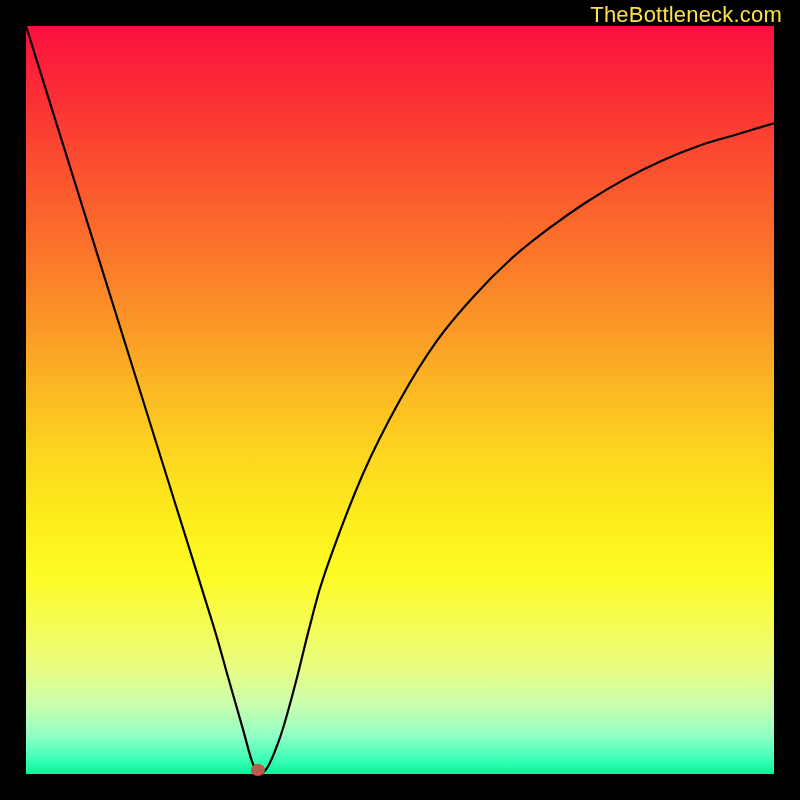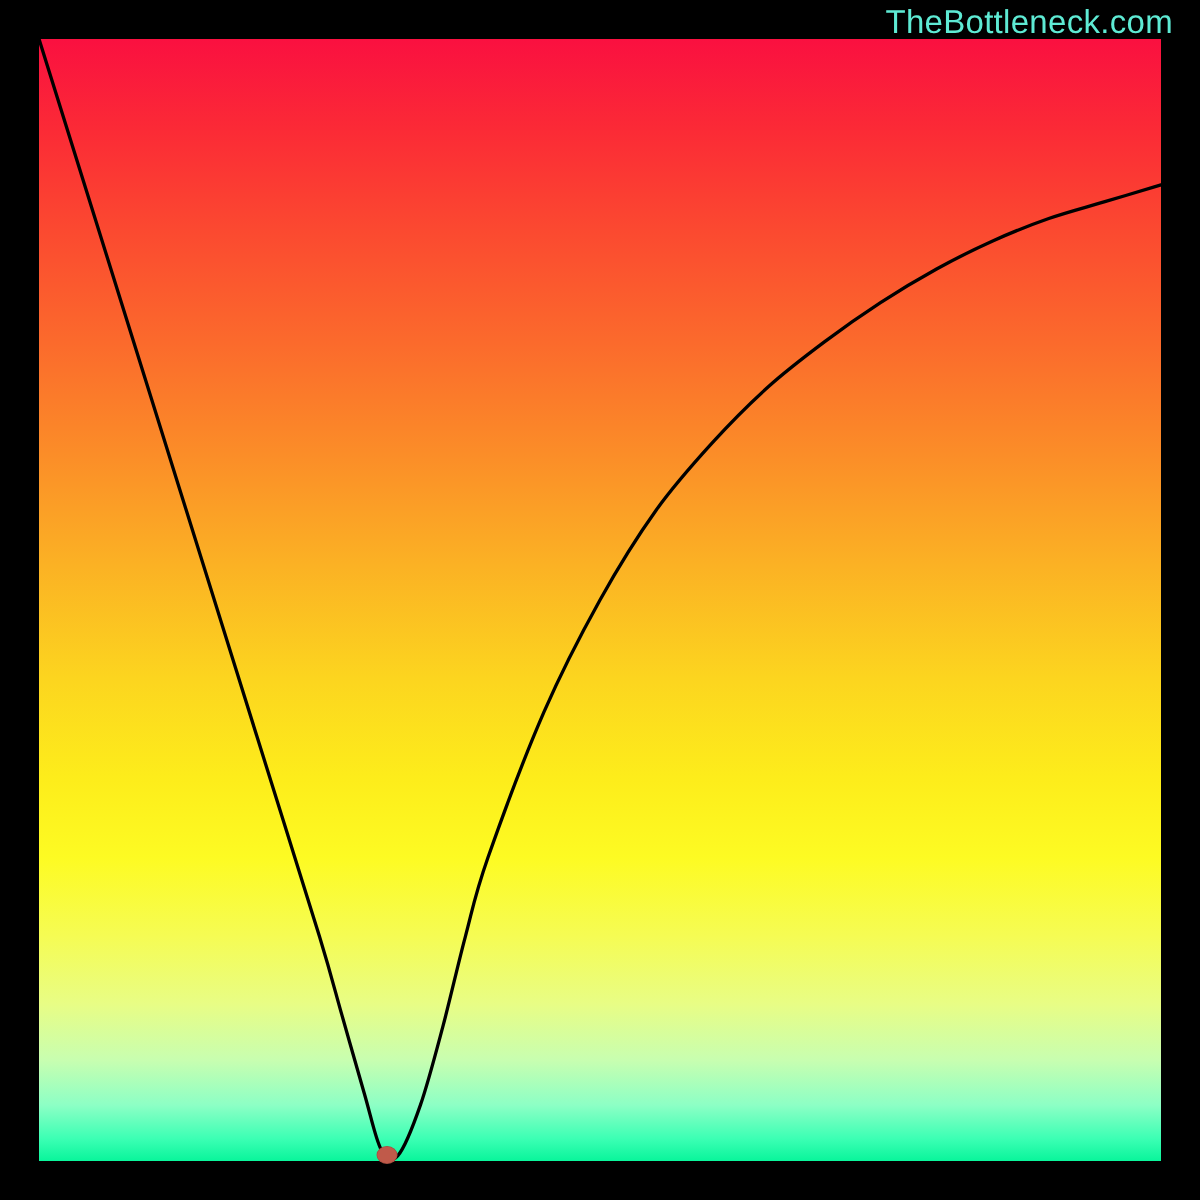--- a/index.html
+++ b/index.html
@@ -14,21 +14,21 @@
   .container {
     position: relative;
     width: 800px;
     height: 800px;
     background: #000;
   }
   .watermark {
     position: absolute;
     top: 2px;
     right: 18px;
-    color: #5eead4;
+    color: #fde047;
     font-size: 22px;
     font-weight: 400;
     letter-spacing: 0.2px;
     user-select: none;
     z-index: 4;
   }
   .plot {
     position: absolute;
     left: 26px;
     top: 26px;

